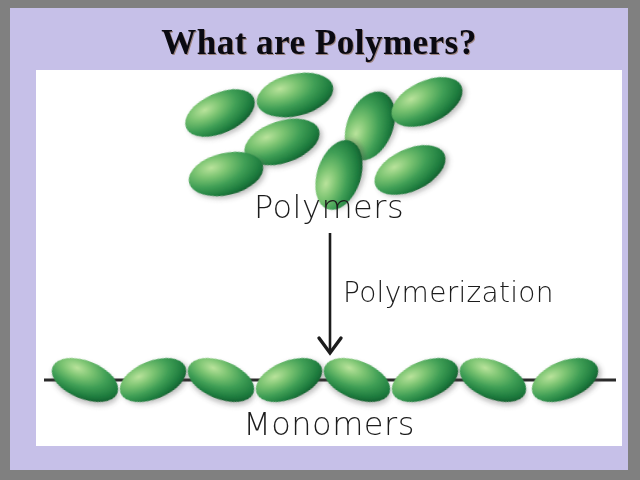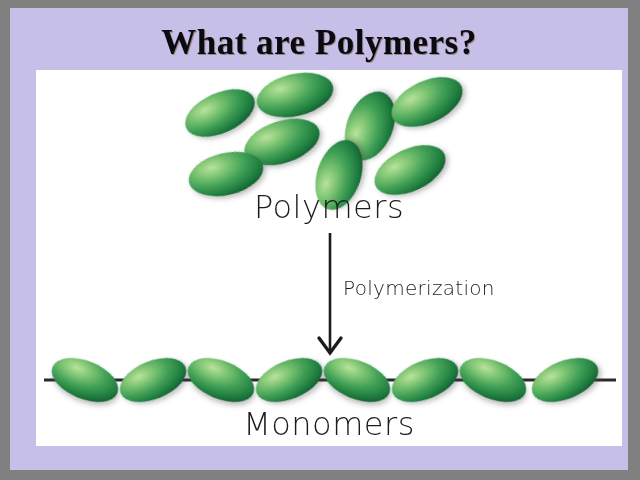--- a/index.html
+++ b/index.html
@@ -82,21 +82,21 @@
     left: 0;
     top: 335px;
     width: 586px;
     text-align: center;
     font-size: 32px;
     letter-spacing: 0.5px;
   }
   #label-polymerization {
     left: 307px;
     top: 206px;
-    font-size: 20px;
+    font-size: 28px;
     letter-spacing: 0.3px;
   }
 
   
   #art {
     position: absolute;
     left: 0;
     top: 0;
     width: 586px;
     height: 376px;

